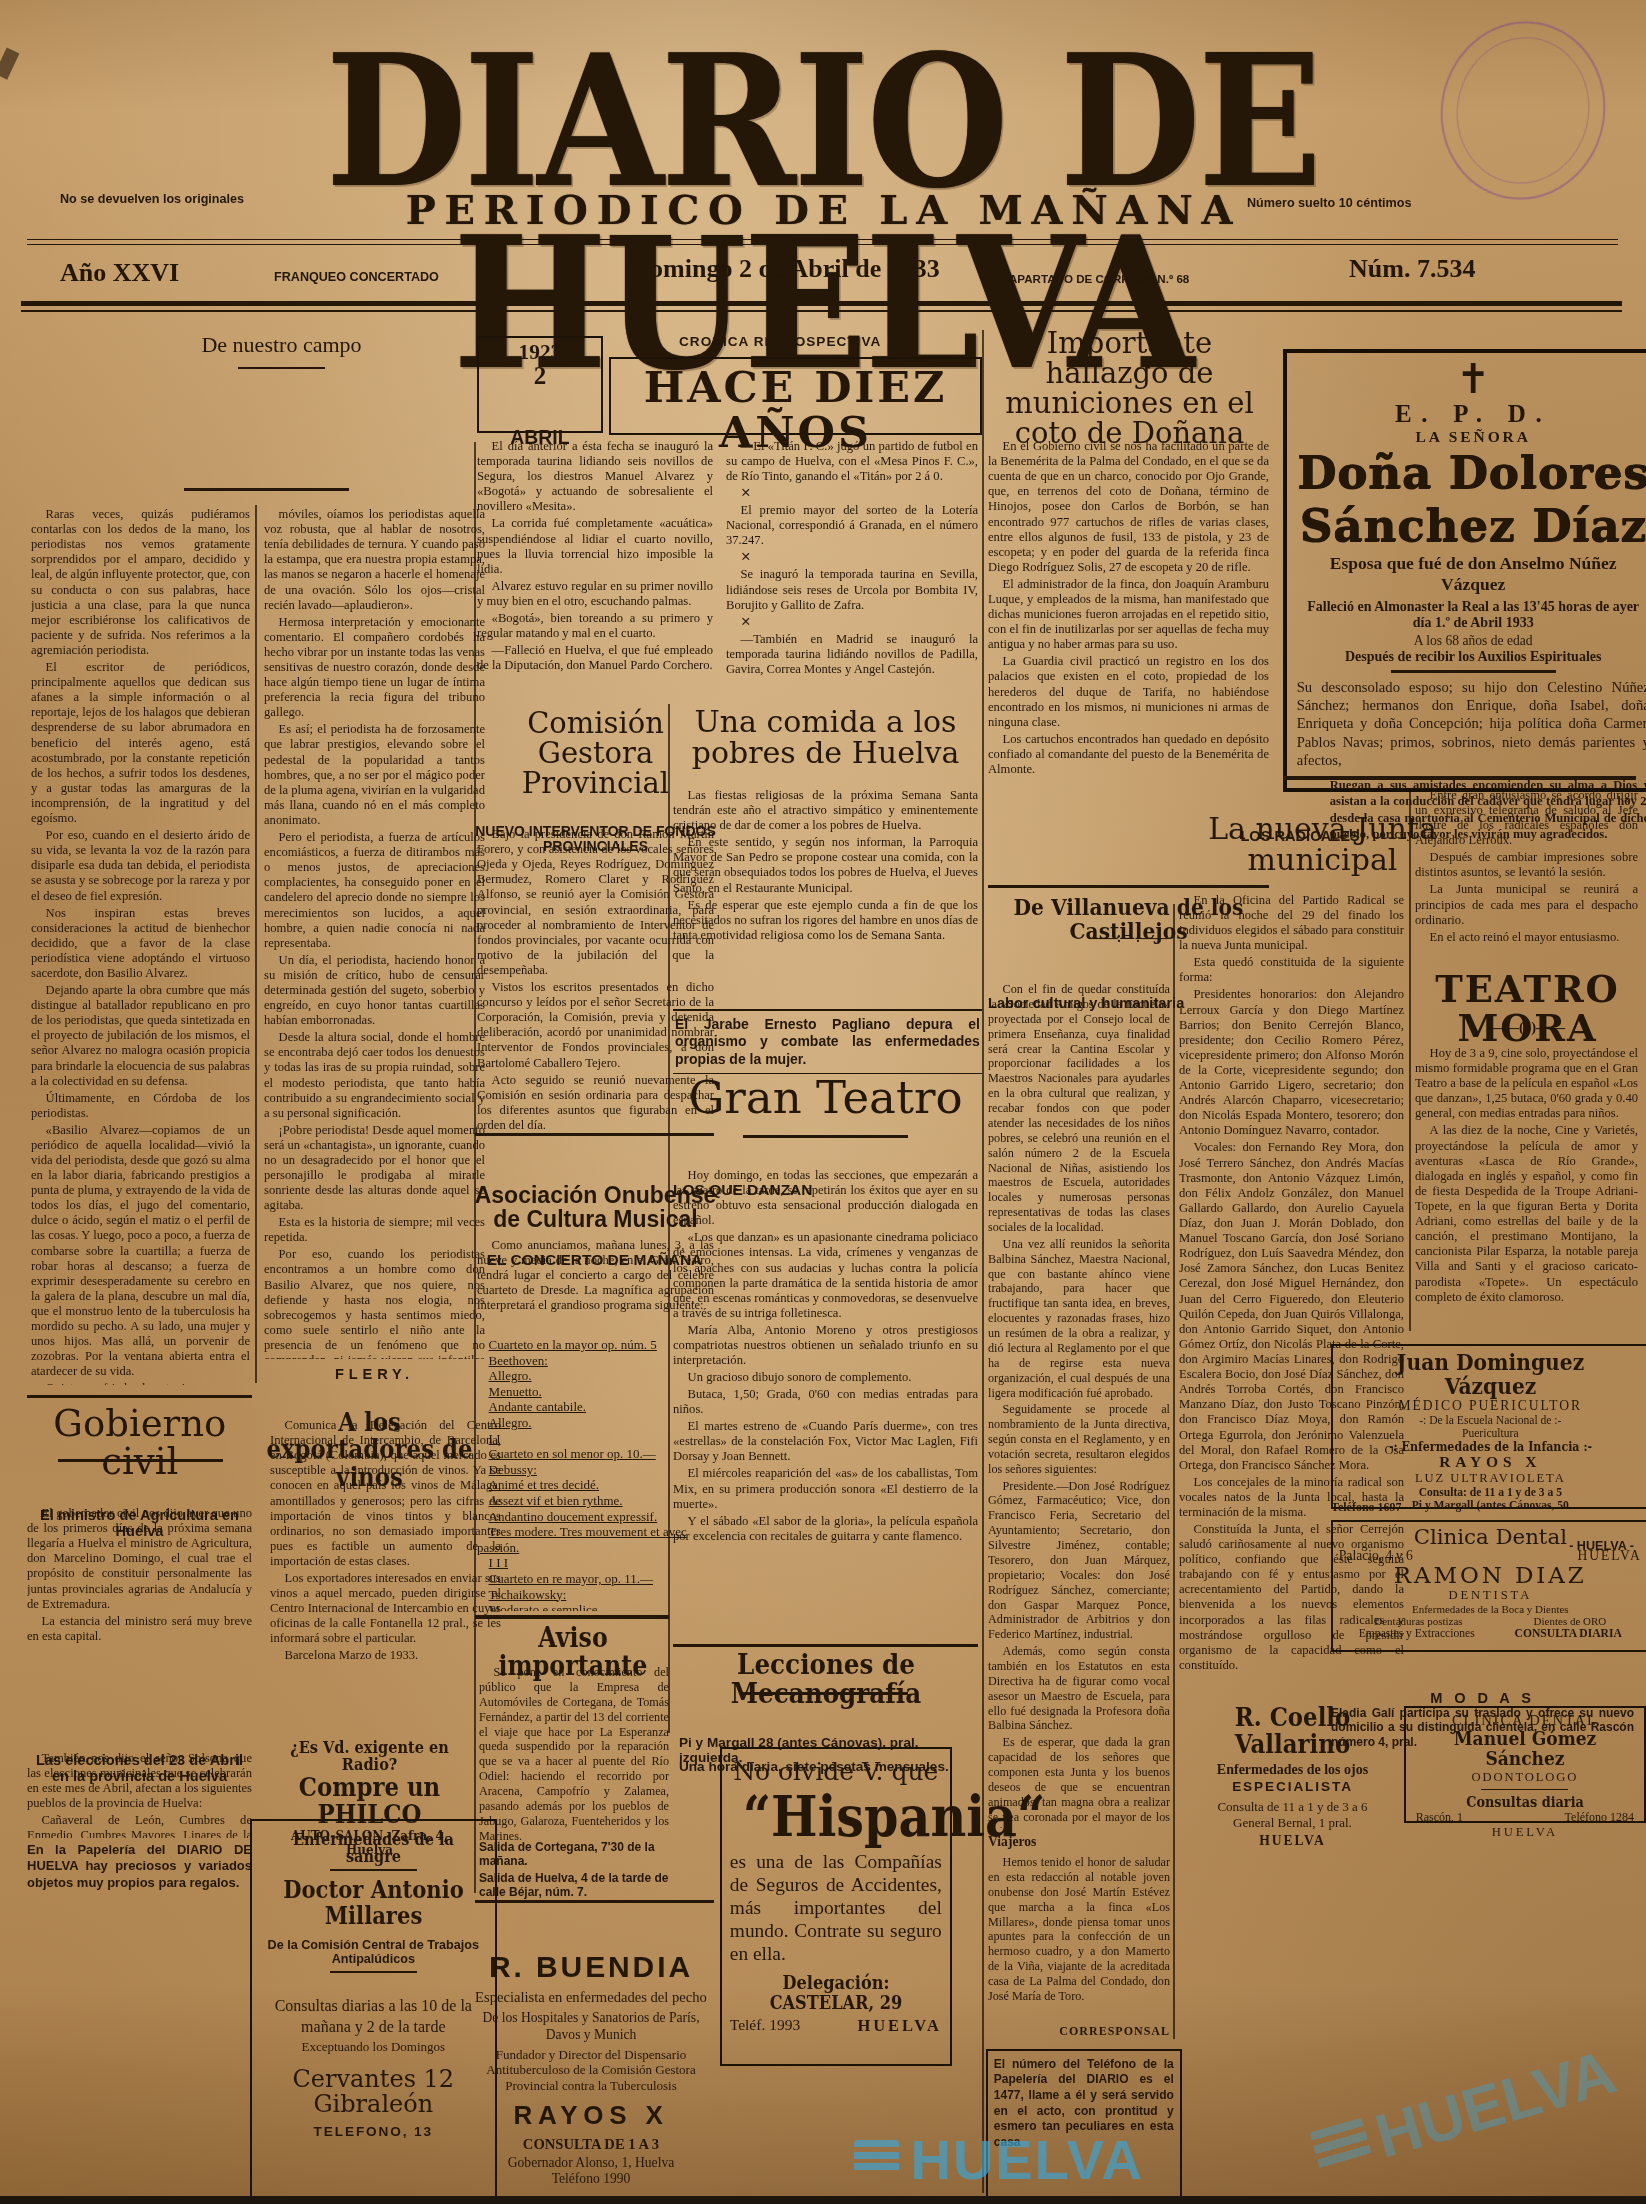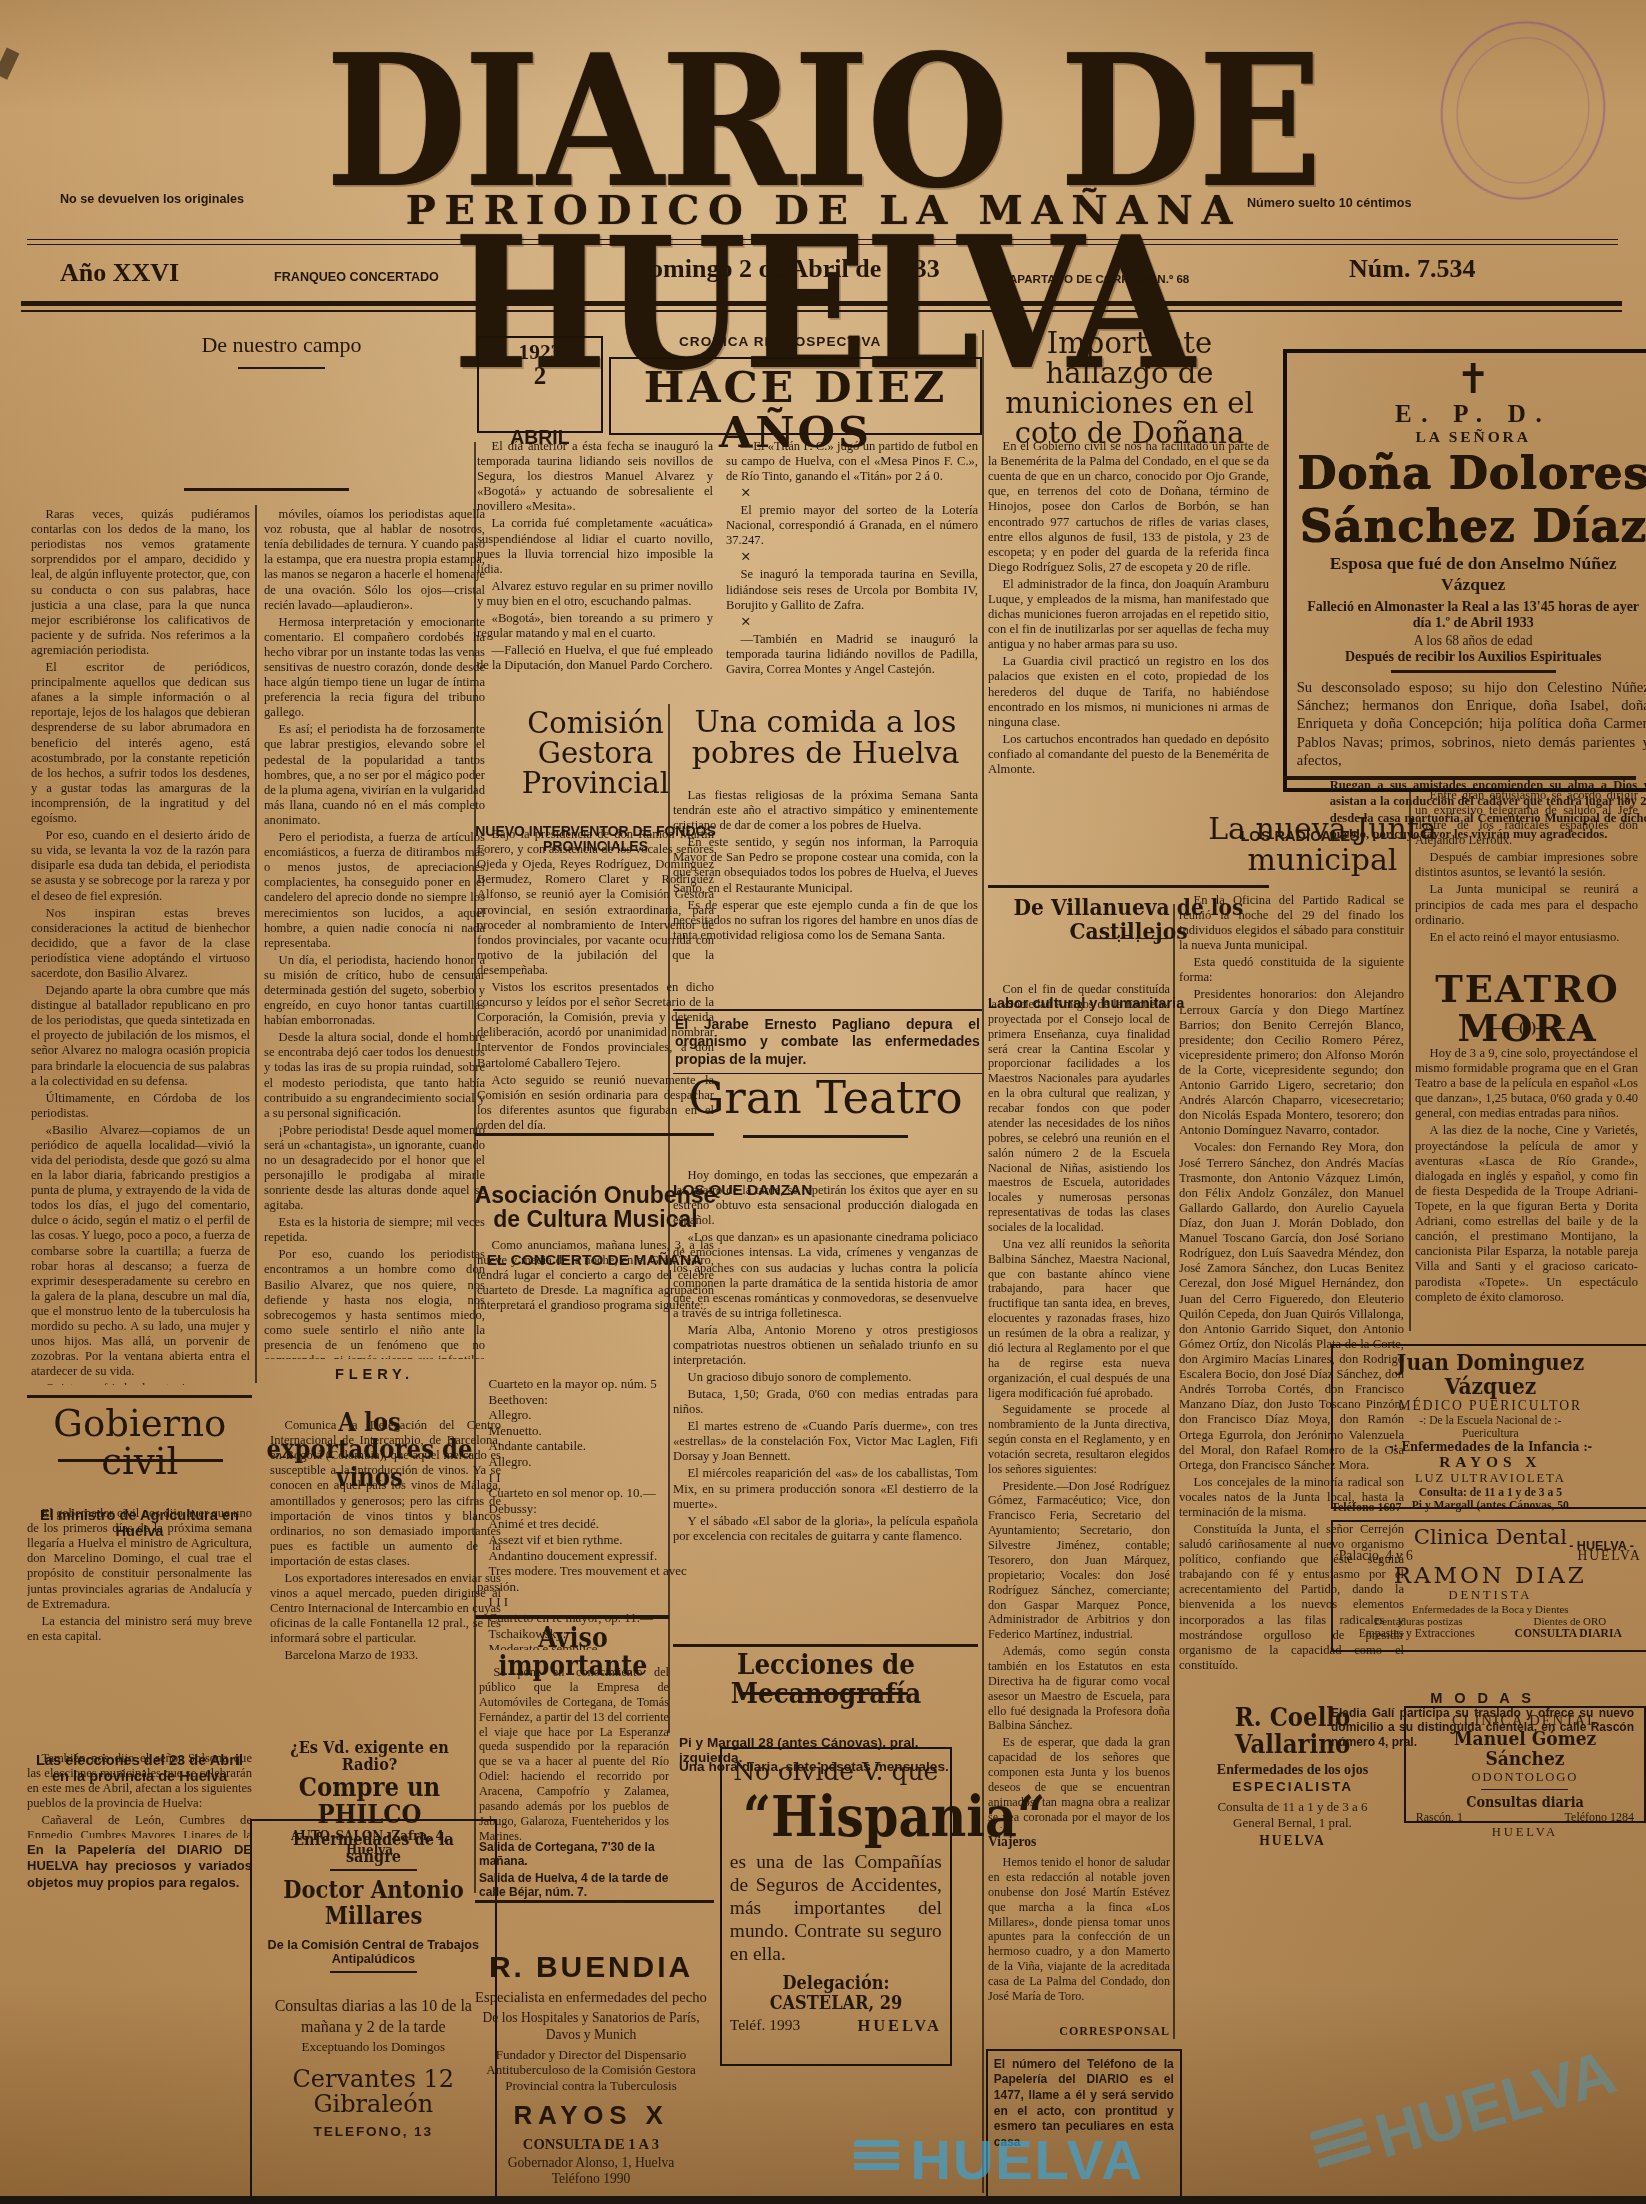--- a/index.html
+++ b/index.html
@@ -180,21 +180,21 @@
       <p>Vistos los escritos presentados en dicho concurso y leídos por el señor Secretario de la Corporación, la Comisión, previa y detenida deliberación, acordó por unanimidad nombrar Interventor de Fondos provinciales, a don Bartolomé Caballero Tejero.</p>
       <p>Acto seguido se reunió nuevamente la Comisión en sesión ordinaria para despachar los diferentes asuntos que figuraban en el orden del día.</p>
     </div>
 
   <div class="abs hrule" style="left:475px;top:1133px;width:239px;height:2.9px;"></div>
   <div class="abs head-sans" style="left:474px;top:1143px;width:243px;font-size:23px;line-height:1.05;">Asociación Onubense de Cultura Musical</div>
   <div class="abs head-sans" style="left:475px;top:1211px;width:239px;font-size:15.5px;">EL CONCIERTO DE MAÑANA</div>
   <div class="abs bodytext" style="left:477px;top:1238px;width:237px;height:97px;">
       <p>Como anunciamos, mañana lunes, 3, a las nueve y media de la noche, en el Gran Teatro, tendrá lugar el concierto a cargo del célebre cuarteto de Dresde. La magnífica agrupación interpretará el grandioso programa siguiente:</p>
     </div>
-  <div class="abs bodytext prog" style="left:477px;top:1376px;width:237px;height:274px;font-size:13px;">
+  <div class="abs bodytext prog" style="left:477px;top:1337px;width:237px;height:274px;font-size:13px;text-decoration:underline;">
       <p>Cuarteto en la mayor op. núm. 5</p>
       <p>Beethoven:</p>
       <p>Allegro.</p>
       <p>Menuetto.</p>
       <p>Andante cantabile.</p>
       <p>Allegro.</p>
       <p>I I</p>
       <p>Cuarteto en sol menor op. 10.—</p>
       <p>Debussy:</p>
       <p>Animé et tres decidé.</p>

